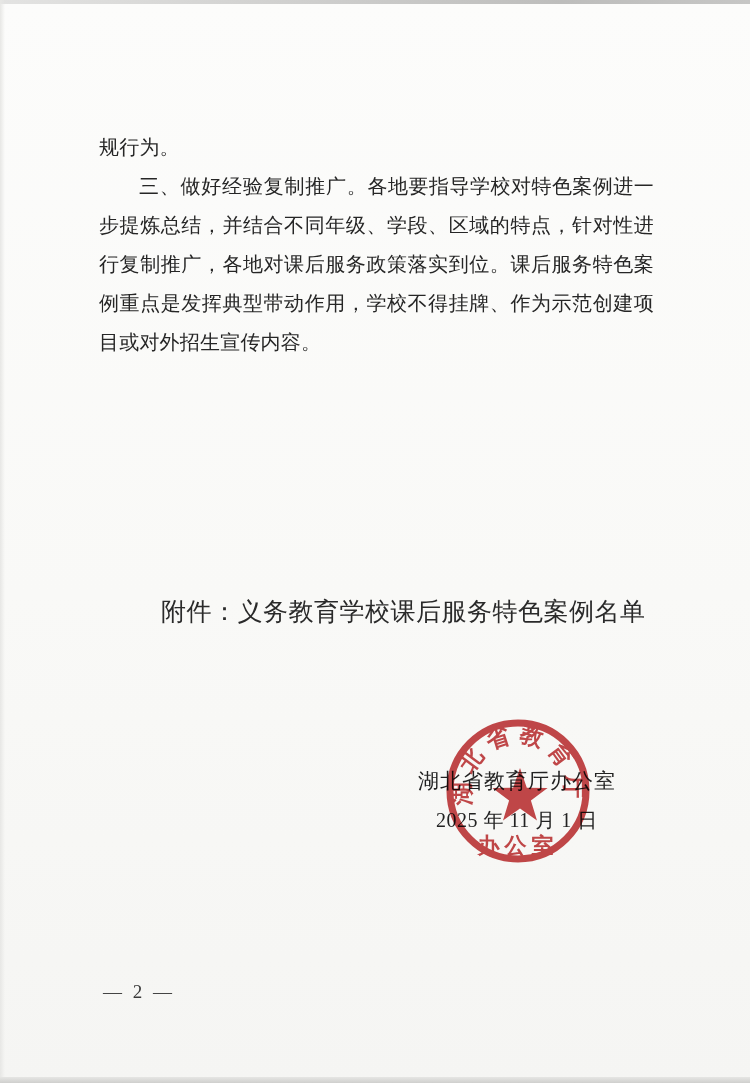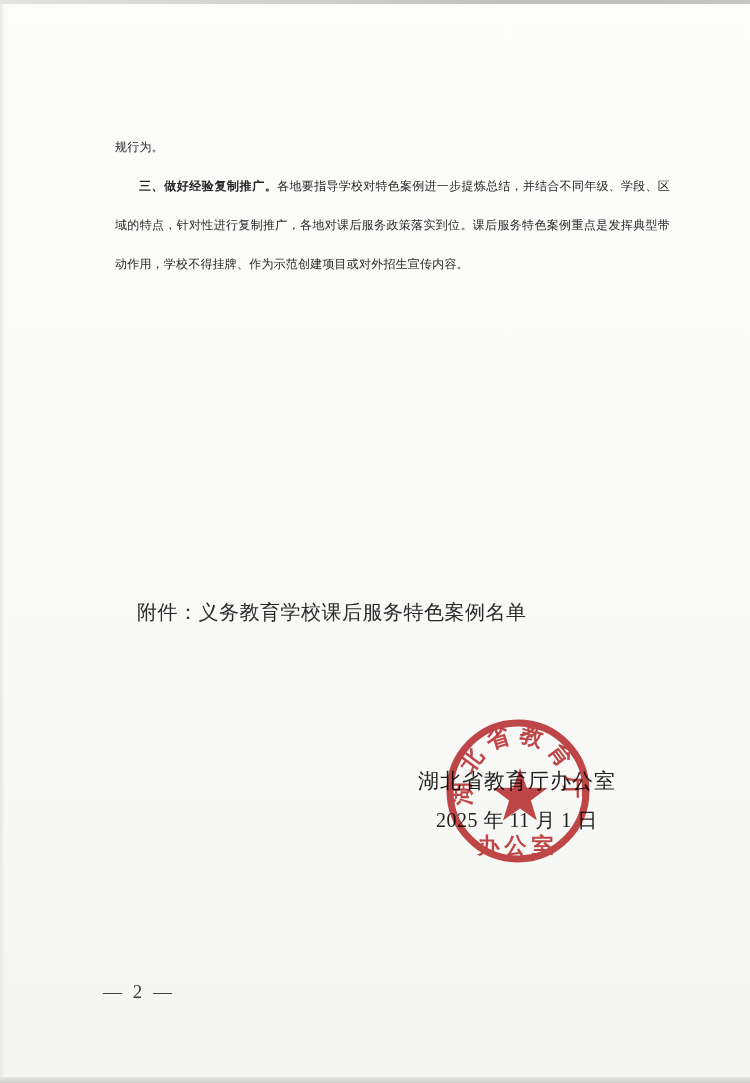--- a/index.html
+++ b/index.html
@@ -23,37 +23,37 @@
     position: absolute; bottom: 0; left: 0; width: 750px; height: 6px;
     background: linear-gradient(180deg, #e6e6e4, #cfcfcd);
   }
   .edge-left {
     position: absolute; top: 0; left: 0; width: 5px; height: 1083px;
     background: linear-gradient(90deg, #e7e7e5, rgba(255,255,255,0));
   }
   
   .body-text {
     position: absolute;
-    left: 115px; top: 128px; width: 555px;
-    font-size: 12px; line-height: 39px;
+    left: 99px; top: 128px; width: 555px;
+    font-size: 20px; line-height: 39px;
     color: #262626;
     text-align: justify;
     letter-spacing: 0.2px;
   }
   .para { margin: 0; text-indent: 2em; }
   .para.continuation { text-indent: 0; }
   .lead {
-    font-weight: 700;
+    font-weight: 400;
     font-family: "Liberation Sans", "DejaVu Sans", sans-serif;
     letter-spacing: 0.5px;
   }
   .attachment {
     position: absolute;
-    left: 137px; top: 596px;
-    font-size: 20px; line-height: 32px;
+    left: 161px; top: 596px;
+    font-size: 25px; line-height: 32px;
     color: #2a2a2a;
     letter-spacing: 0.5px;
   }
   
   .signature {
     position: absolute;
     left: 377px; top: 768px; width: 280px;
     text-align: center;
     color: #222222;
   }

